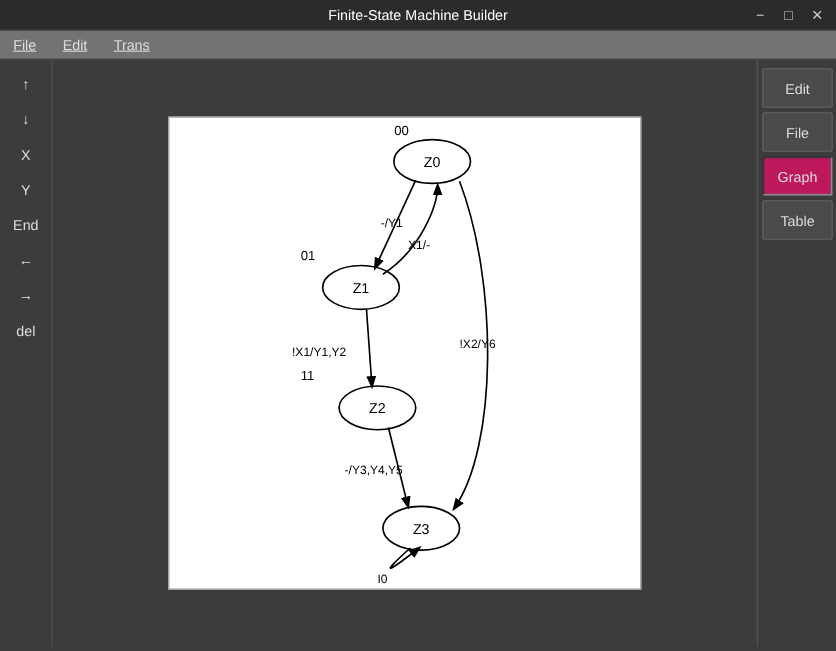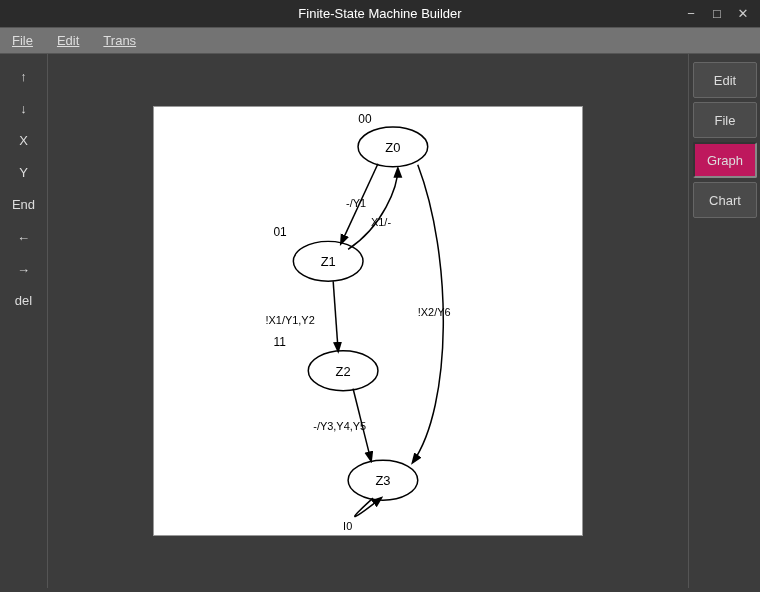--- a/index.html
+++ b/index.html
@@ -215,16 +215,16 @@
         <path d="M 120,393 C 90,420 100,415 128,393" stroke="black" stroke-width="1.5" fill="none" marker-end="url(#arrow)"></path>
         <text x="90" y="425" font-size="11" fill="black">I0</text>
       </svg>
     </div>
   </div>
 
   <div id="right-panel">
     <button class="right-btn">Edit</button>
     <button class="right-btn">File</button>
     <button class="right-btn active">Graph</button>
-    <button class="right-btn">Chart</button>
+    <button class="right-btn">Table</button>
   </div>
 
 </div>
 
 </body></html>

